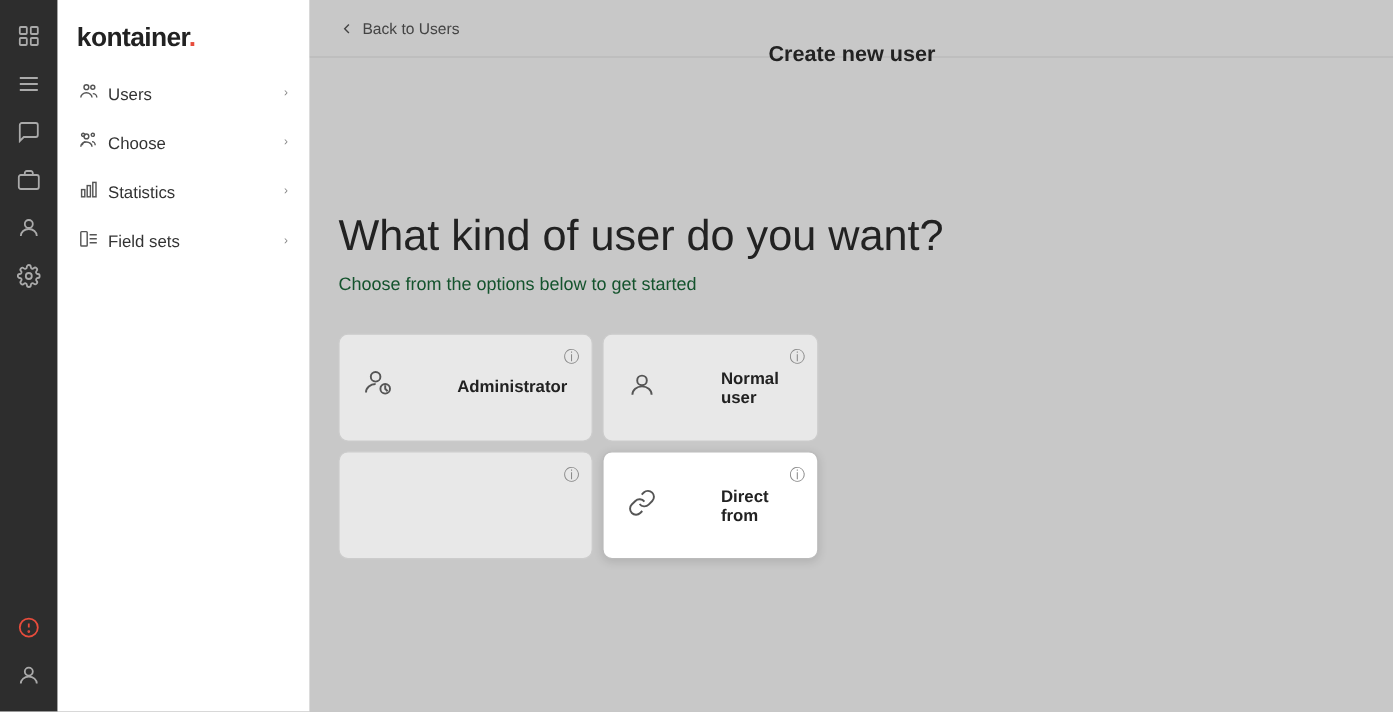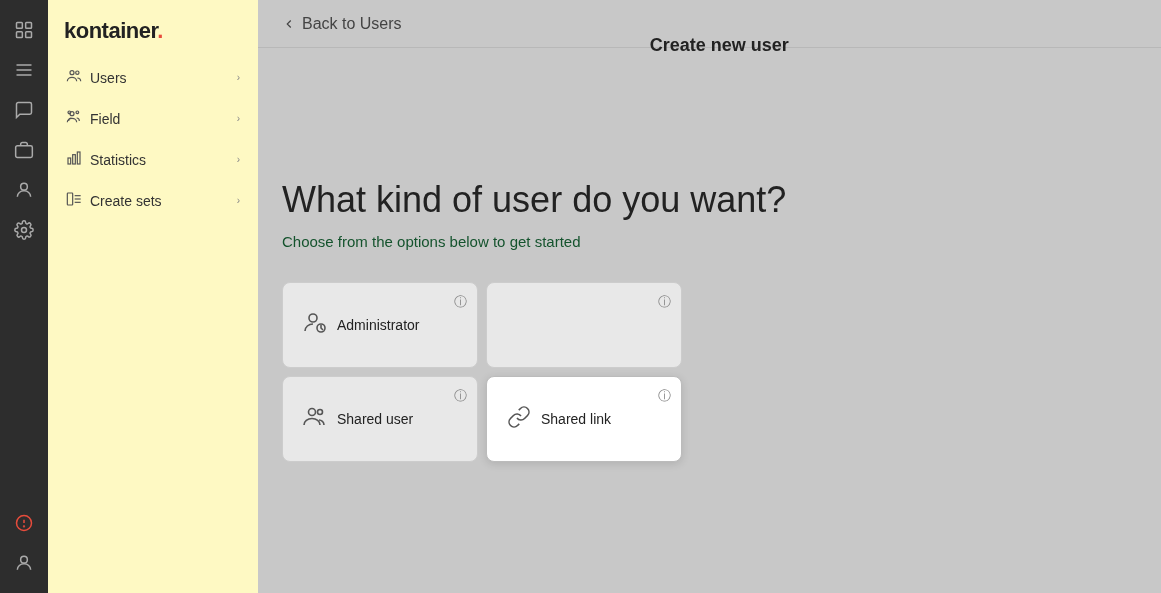--- a/index.html
+++ b/index.html
@@ -39,21 +39,21 @@
       display: flex;
       flex-direction: column;
       align-items: center;
       gap: 4px;
       padding-bottom: 12px;
     }
 
     
     .sidebar {
       width: 210px;
-      background: #fef9c3;
+      background: #ffffff;
       display: flex;
       flex-direction: column;
       padding-top: 0;
       flex-shrink: 0;
     }
     .sidebar-logo {
       padding: 18px 16px 16px 16px;
       font-size: 22px;
       font-weight: 700;
       color: #222;
@@ -100,21 +100,21 @@
       align-items: center;
       padding: 0 24px;
       background: #c8c8c8;
       border-bottom: 1px solid #b8b8b8;
     }
     .back-link {
       display: flex;
       align-items: center;
       gap: 6px;
       color: #444;
-      font-size: 16px;
+      font-size: 13px;
       cursor: pointer;
       text-decoration: none;
     }
     .back-link svg { width: 14px; height: 14px; }
     .topbar-title {
       flex: 1;
       text-align: center;
       font-size: 18px;
       font-weight: 600;
       color: #222;
@@ -178,21 +178,22 @@
     }
     .card-content {
       display: flex;
       align-items: center;
       gap: 10px;
     }
     .card-content svg { width: 24px; height: 24px; color: #555; }
     .card-label {
       font-size: 14px;
       color: #222;
-      font-weight: 400;
+      font-weight: 700;
+      margin-left: 44px;
     }
   </style>
 </head>
 <body>
 
 <div class="icon-rail">
   <div class="icon-rail-item">
     <svg viewBox="0 0 24 24" fill="none" stroke="currentColor" stroke-width="1.8">
       <rect x="3" y="3" width="7" height="7" rx="1"></rect>
         <rect x="14" y="3" width="7" height="7" rx="1"></rect>
@@ -272,21 +273,21 @@
         <span>
           <svg viewBox="0 0 24 24" fill="none" stroke="currentColor" stroke-width="1.8" style="width:16px;height:16px;">
             <circle cx="9" cy="7" r="3"></circle>
               <path d="M2 20c0-3.3 3.1-6 7-6s7 2.7 7 6"></path>
             <circle cx="17" cy="5" r="2"></circle>
               <path d="M20 18c0-2.5-1.8-4.5-4-4.5"></path>
             <circle cx="5" cy="5" r="2"></circle>
               <path d="M4 18c0-2.5 1.8-4.5 4-4.5"></path>
           </svg>
         </span>
-        <span>Field</span>
+        <span>Choose</span>
       </div>
       <span class="sidebar-chevron">›</span>
     </div>
     <div class="sidebar-item">
       <div class="sidebar-item-left">
         <span>
           <svg viewBox="0 0 24 24" fill="none" stroke="currentColor" stroke-width="1.8" style="width:16px;height:16px;">
             <rect x="3" y="12" width="4" height="9"></rect>
               <rect x="10" y="7" width="4" height="14"></rect>
               <rect x="17" y="3" width="4" height="18"></rect>
@@ -299,21 +300,21 @@
     <div class="sidebar-item">
       <div class="sidebar-item-left">
         <span>
           <svg viewBox="0 0 24 24" fill="none" stroke="currentColor" stroke-width="1.8" style="width:16px;height:16px;">
             <rect x="2" y="3" width="8" height="18" rx="1"></rect>
               <line x1="13" y1="7" x2="22" y2="7"></line>
               <line x1="13" y1="12" x2="22" y2="12"></line>
               <line x1="13" y1="17" x2="22" y2="17"></line>
           </svg>
         </span>
-        <span>Create sets</span>
+        <span>Field sets</span>
       </div>
       <span class="sidebar-chevron">›</span>
     </div>
   </nav>
 </div>
 
 <div class="main">
 
   <div class="topbar">
     <a class="back-link">
@@ -343,45 +344,43 @@
               <circle cx="18" cy="17" r="4"></circle>
                 <path d="M18 14v3l2 2"></path>
             </svg>
           </span>
           <span class="card-label">Administrator</span>
         </div>
       </div>
 
       <div class="option-card">
         <span class="card-info-icon">ⓘ</span>
-      </div>
-
-      <div class="option-card">
-        <span class="card-info-icon">ⓘ</span>
         <div class="card-content">
           <span>
             <svg viewBox="0 0 24 24" fill="none" stroke="#555" stroke-width="1.6" style="width:24px;height:24px;">
-              <circle cx="9" cy="7" r="3.5"></circle>
-              <path d="M1 20c0-3.5 3.5-6.5 8-6.5s8 3 8 6.5"></path>
-              <circle cx="17" cy="7" r="2.5"></circle>
-              <path d="M21 20c0-3-2.5-5-5-5"></path>
+              <circle cx="12" cy="8" r="4"></circle>
+                <path d="M4 20c0-4 3.6-7 8-7s8 3 8 7"></path>
             </svg>
           </span>
-          <span class="card-label">Shared user</span>
+          <span class="card-label">Normal user</span>
         </div>
+      </div>
+
+      <div class="option-card">
+        <span class="card-info-icon">ⓘ</span>
       </div>
 
       <div class="option-card selected">
         <span class="card-info-icon">ⓘ</span>
         <div class="card-content">
           <span>
             <svg viewBox="0 0 24 24" fill="none" stroke="#555" stroke-width="1.6" style="width:24px;height:24px;">
               <path d="M10 13a5 5 0 0 0 7.54.54l3-3a5 5 0 0 0-7.07-7.07l-1.72 1.71"></path>
               <path d="M14 11a5 5 0 0 0-7.54-.54l-3 3a5 5 0 0 0 7.07 7.07l1.71-1.71"></path>
             </svg>
           </span>
-          <span class="card-label">Shared link</span>
+          <span class="card-label">Direct from</span>
         </div>
       </div>
 
     </div>
   </div>
 </div>
 
 </body></html>

